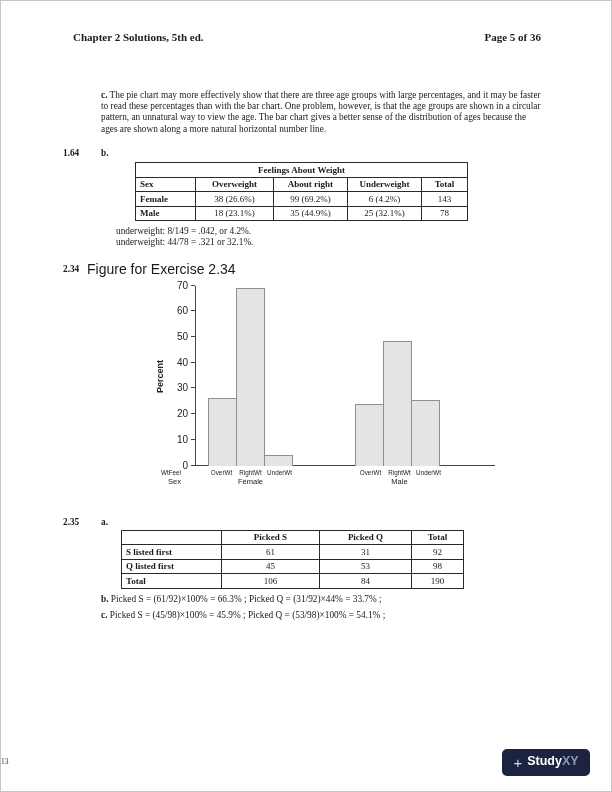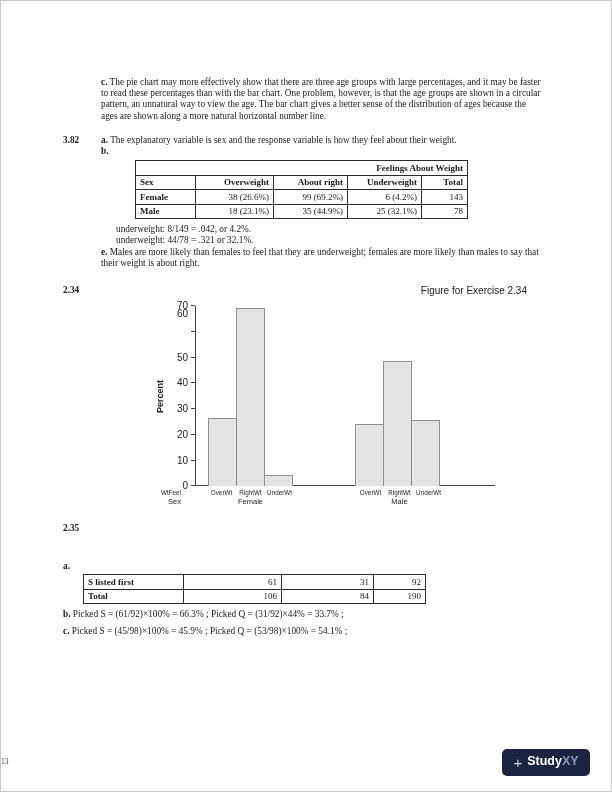--- a/index.html
+++ b/index.html
@@ -10,37 +10,37 @@
     border:1px solid #c6c6c6; padding:30px 50px 0 62px;
     font-size:9.3px; line-height:11.2px; overflow:hidden;
   }
   .header { display:flex; justify-content:space-between; margin-left:10px; width:468px;
     font-weight:bold; font-size:11px; line-height:13px; }
   .para.intro { margin-top:46px; margin-left:38px; width:440px; text-align:left; }
   b.lbl { font-weight:bold; }
   .exercise { display:flex; }
   .ex-233 { margin-top:13px; }
   .ex-234 { margin-top:16px; }
-  .ex-235 { margin-top:16px;flex-direction:column; }
+  .ex-235 { margin-top:30px; }
   .ex-num { width:38px; font-weight:bold; flex:0 0 38px; }
   .ex-body { width:440px; }
   .line { margin-top:0; }
   .cont { margin-left:15px; }
 
   
   table.tbl { border-collapse:collapse; font-size:9px; line-height:10.5px; }
-  .tbl td { border:1px solid #2a2a2a; padding:1.5px 4px; text-align:right; }
+  .tbl td { border:1px solid #2a2a2a; padding:1.5px 4px; text-align:center; }
   .tbl .b { font-weight:bold; }
   .tbl .l { text-align:left; }
   .t1 { margin:3px 0 5px 34px; }
   .t2 { margin:2px 0 5px 20px; }
 
   
-  .fig-title { font-family:"Liberation Sans", sans-serif; font-size:10px;
-    width:440px; margin-left:-14px; text-align:right; }
+  .fig-title { font-family:"Liberation Sans", sans-serif; font-size:14px;
+    width:440px; margin-left:-14px; text-align:left; }
   .chart-wrap { margin:10px 0 0 52px; font-family:"Liberation Sans", sans-serif; }
   .chart-grid { display:grid; grid-template-columns:16px 26px 300px; grid-template-rows:180px auto; }
   .ylabel { grid-row:1; grid-column:1; writing-mode:vertical-rl; transform:rotate(180deg);
     display:flex; align-items:center; justify-content:center;
     font-size:9px; font-weight:bold; color:#222; }
   .yaxis { grid-row:1; grid-column:2; position:relative; }
   .ticklabel { position:absolute; right:7px; font-size:10px; color:#222; line-height:8px; }
   .tickmark { position:absolute; right:0; width:4px; height:1px; background:#444; }
   .plot { grid-row:1; grid-column:3; border-left:1px solid #444; border-bottom:1px solid #444; }
   .groups { display:flex; align-items:flex-end; gap:62px; padding-left:12px; height:180px; }
@@ -65,33 +65,33 @@
     justify-content:center; gap:5px; font-family:"Liberation Sans", sans-serif; }
   .logo-plus { color:#cfd6e4; font-size:15px; font-weight:400; line-height:15px; }
   .lp { color:#ffffff; font-weight:bold; font-size:12.5px; }
   .ls { color:#8b97b4; font-weight:bold; font-size:12.5px; }
 </style>
 </head>
 <body>
 
 <div class="page">
 
+  <div class="header">
+    <span>Chapter 2 Solutions, 5th ed.</span>
+    <span>Page 5 of 36</span>
+  </div>
 
   <div class="para intro">
     <b class="lbl">c.</b>
     <span>The pie chart may more effectively show that there are three age groups with large percentages, and it may be faster to read these percentages than with the bar chart. One problem, however, is that the age groups are shown in a circular pattern, an unnatural way to view the age. The bar chart gives a better sense of the distribution of ages because the ages are shown along a more natural horizontal number line.</span>
   </div>
 
   <div class="exercise ex-233">
-    <div class="ex-num">3.82</div>
+    <div class="ex-num">1.64</div>
     <div class="ex-body">
-      <div class="line">
-        <b class="lbl">a.</b>
-        <span>The explanatory variable is sex and the response variable is how they feel about their weight.</span>
-      </div>
       <div class="line">
         <b class="lbl">b.</b>
       </div>
 
       <table class="tbl t1">
         <colgroup>
             <col style="width:60px">
             <col style="width:78px">
             <col style="width:74px">
             <col style="width:74px">
@@ -120,24 +120,20 @@
             <td>18 (23.1%)</td>
             <td>35 (44.9%)</td>
             <td>25 (32.1%)</td>
             <td>78</td>
           </tr>
         </tbody>
       </table>
 
       <div class="line cont">underweight: 8/149 = .042, or 4.2%.</div>
       <div class="line cont">underweight: 44/78 = .321 or 32.1%.</div>
-      <div class="line">
-        <b class="lbl">e.</b>
-        <span>Males are more likely than females to feel that they are underweight; females are more likely than males to say that their weight is about right.</span>
-      </div>
     </div>
   </div>
 
   <div class="exercise ex-234">
     <div class="ex-num">2.34</div>
     <div class="ex-body">
       <div class="fig-title">Figure for Exercise 2.34</div>
 
       <div class="chart-wrap">
         <div class="chart-grid">
@@ -149,21 +145,21 @@
               <div class="ticklabel" style="bottom: 21.7143px;">10</div>
               <div class="tickmark" style="bottom: 51.4286px;"></div>
               <div class="ticklabel" style="bottom: 47.4286px;">20</div>
               <div class="tickmark" style="bottom: 77.1429px;"></div>
               <div class="ticklabel" style="bottom: 73.1429px;">30</div>
               <div class="tickmark" style="bottom: 102.857px;"></div>
               <div class="ticklabel" style="bottom: 98.8571px;">40</div>
               <div class="tickmark" style="bottom: 128.571px;"></div>
               <div class="ticklabel" style="bottom: 124.571px;">50</div>
               <div class="tickmark" style="bottom: 154.286px;"></div>
-              <div class="ticklabel" style="bottom: 168px;">60</div>
+              <div class="ticklabel" style="bottom: 151px;">60</div>
               <div class="tickmark" style="bottom: 180px;"></div>
               <div class="ticklabel" style="bottom: 176px;">70</div>
             </div>
           <div class="plot">
             <div class="groups" id="groups">
                 <div class="bar-group">
                   <div class="bar" style="height: 68px; background: rgb(228, 228, 228); border-color: rgb(143, 143, 143);"></div>
                   <div class="bar" style="height: 178px; background: rgb(228, 228, 228); border-color: rgb(143, 143, 143);"></div>
                   <div class="bar" style="height: 11px; background: rgb(228, 228, 228); border-color: rgb(143, 143, 143);"></div>
                 </div>
@@ -210,26 +206,38 @@
 
       <table class="tbl t2">
         <colgroup>
             <col style="width:100px">
             <col style="width:98px">
             <col style="width:92px">
             <col style="width:52px">
           </colgroup>
         <tbody>
           <tr>
+            <td class="l"></td>
+            <td class="b">Picked S</td>
+            <td class="b">Picked Q</td>
+            <td class="b">Total</td>
+          </tr>
+          <tr>
             <td class="b l">S listed first</td>
             <td>61</td>
             <td>31</td>
             <td>92</td>
           </tr>
           <tr>
+            <td class="b l">Q listed first</td>
+            <td>45</td>
+            <td>53</td>
+            <td>98</td>
+          </tr>
+          <tr>
             <td class="b l">Total</td>
             <td>106</td>
             <td>84</td>
             <td>190</td>
           </tr>
         </tbody>
       </table>
 
       <div class="line">
         <b class="lbl">b.</b>

